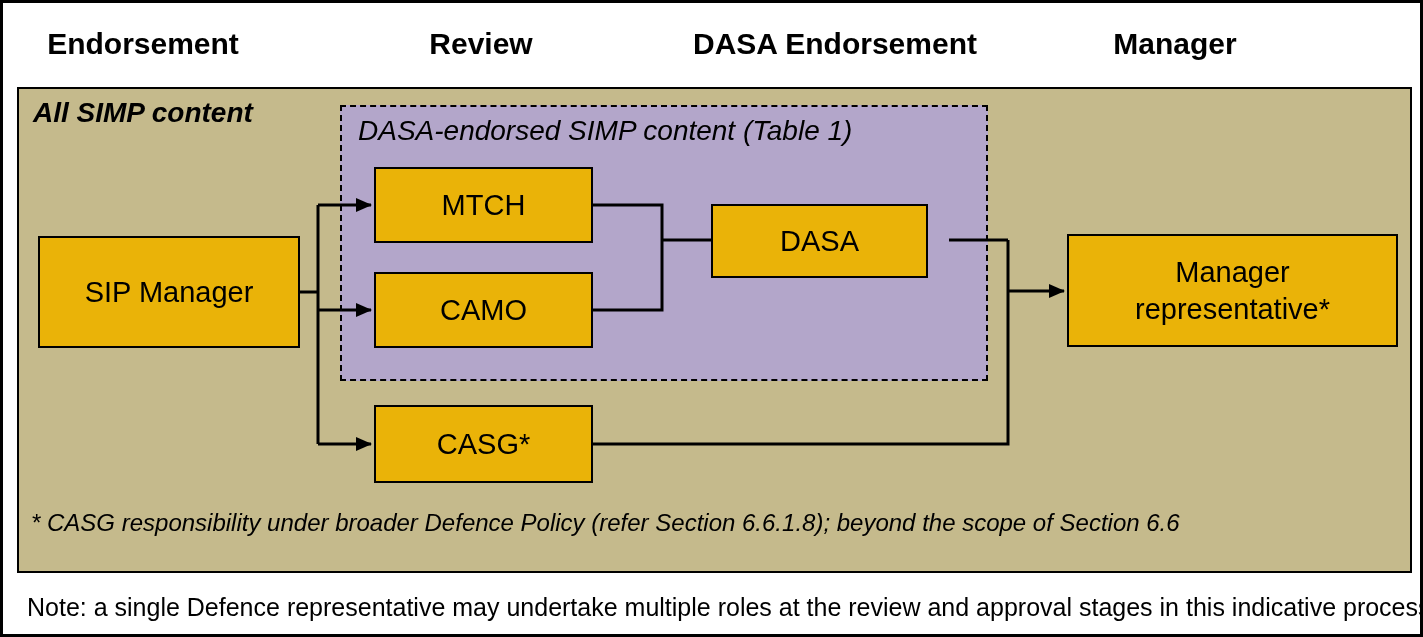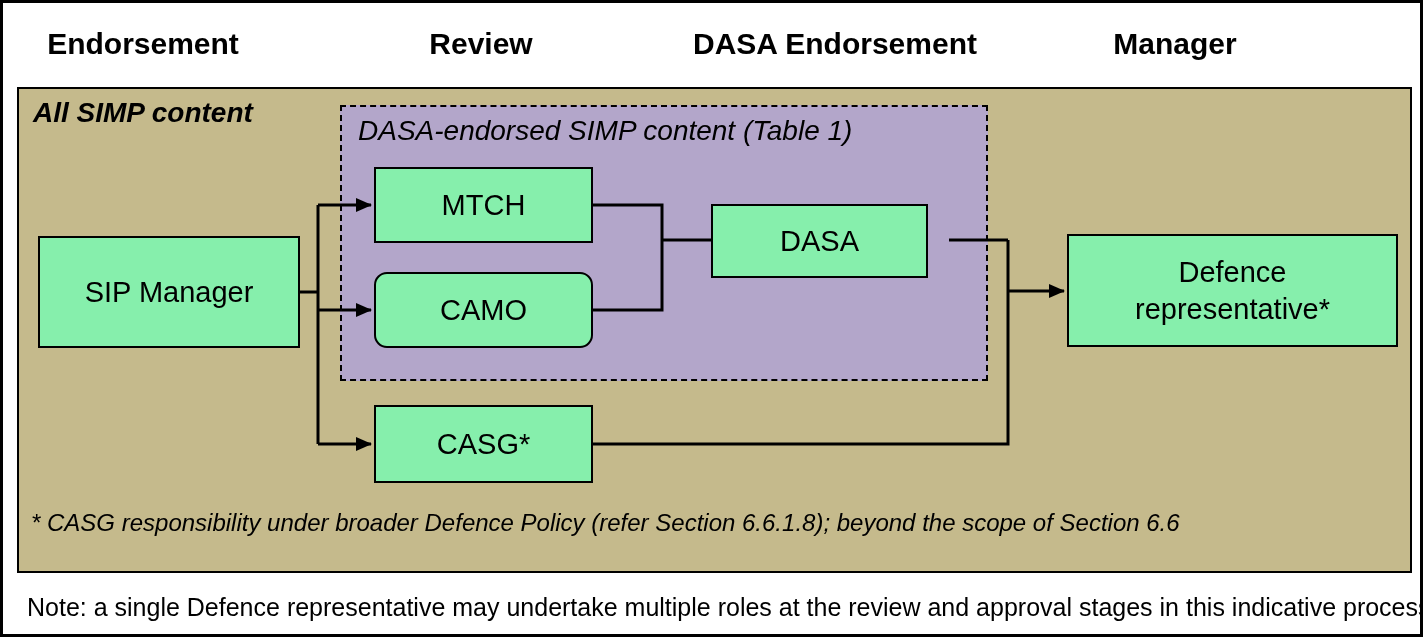--- a/index.html
+++ b/index.html
@@ -51,33 +51,33 @@
   .purple-label {
     position: absolute;
     left: 355px;
     top: 112px;
     font-size: 28px;
     font-style: italic;
   }
   .node {
     position: absolute;
     box-sizing: border-box;
-    background: #86efac;
+    background: #eab308;
     border: 2px solid #000;
     display: flex;
     align-items: center;
     justify-content: center;
     text-align: center;
     font-size: 29px;
     line-height: 1.25;
     padding: 2px 24px;
   }
   .node-sip        { left: 35px;   top: 233px; width: 262px; height: 112px; }
   .node-mtch       { left: 371px;  top: 164px; width: 219px; height: 76px; }
-  .node-camo       { left: 371px;  top: 269px; width: 219px; height: 76px; border-radius: 13px; }
+  .node-camo       { left: 371px;  top: 269px; width: 219px; height: 76px; }
   .node-dasa       { left: 708px;  top: 201px; width: 217px; height: 74px; }
   .node-casg       { left: 371px;  top: 402px; width: 219px; height: 78px; }
   .node-defrep     { left: 1064px; top: 231px; width: 331px; height: 113px; }
   .footnote {
     position: absolute;
     left: 28px;
     top: 506px;
     width: 1360px;
     font-size: 24px;
     font-style: italic;
@@ -142,19 +142,19 @@
   </svg>
 
   <div class="tan-label">All SIMP content</div>
   <div class="purple-label">DASA-endorsed SIMP content (Table 1)</div>
 
   <div class="node node-sip">SIP Manager</div>
   <div class="node node-mtch">MTCH</div>
   <div class="node node-camo">CAMO</div>
   <div class="node node-dasa">DASA</div>
   <div class="node node-casg">CASG*</div>
-  <div class="node node-defrep">Defence representative*</div>
+  <div class="node node-defrep">Manager representative*</div>
 
   <div class="footnote">* CASG responsibility under broader Defence Policy (refer Section 6.6.1.8); beyond the scope of Section 6.6</div>
 
   <div class="bottom-note">Note: a single Defence representative may undertake multiple roles at the review and approval stages in this indicative process</div>
 
 </div>
 
 </body></html>

